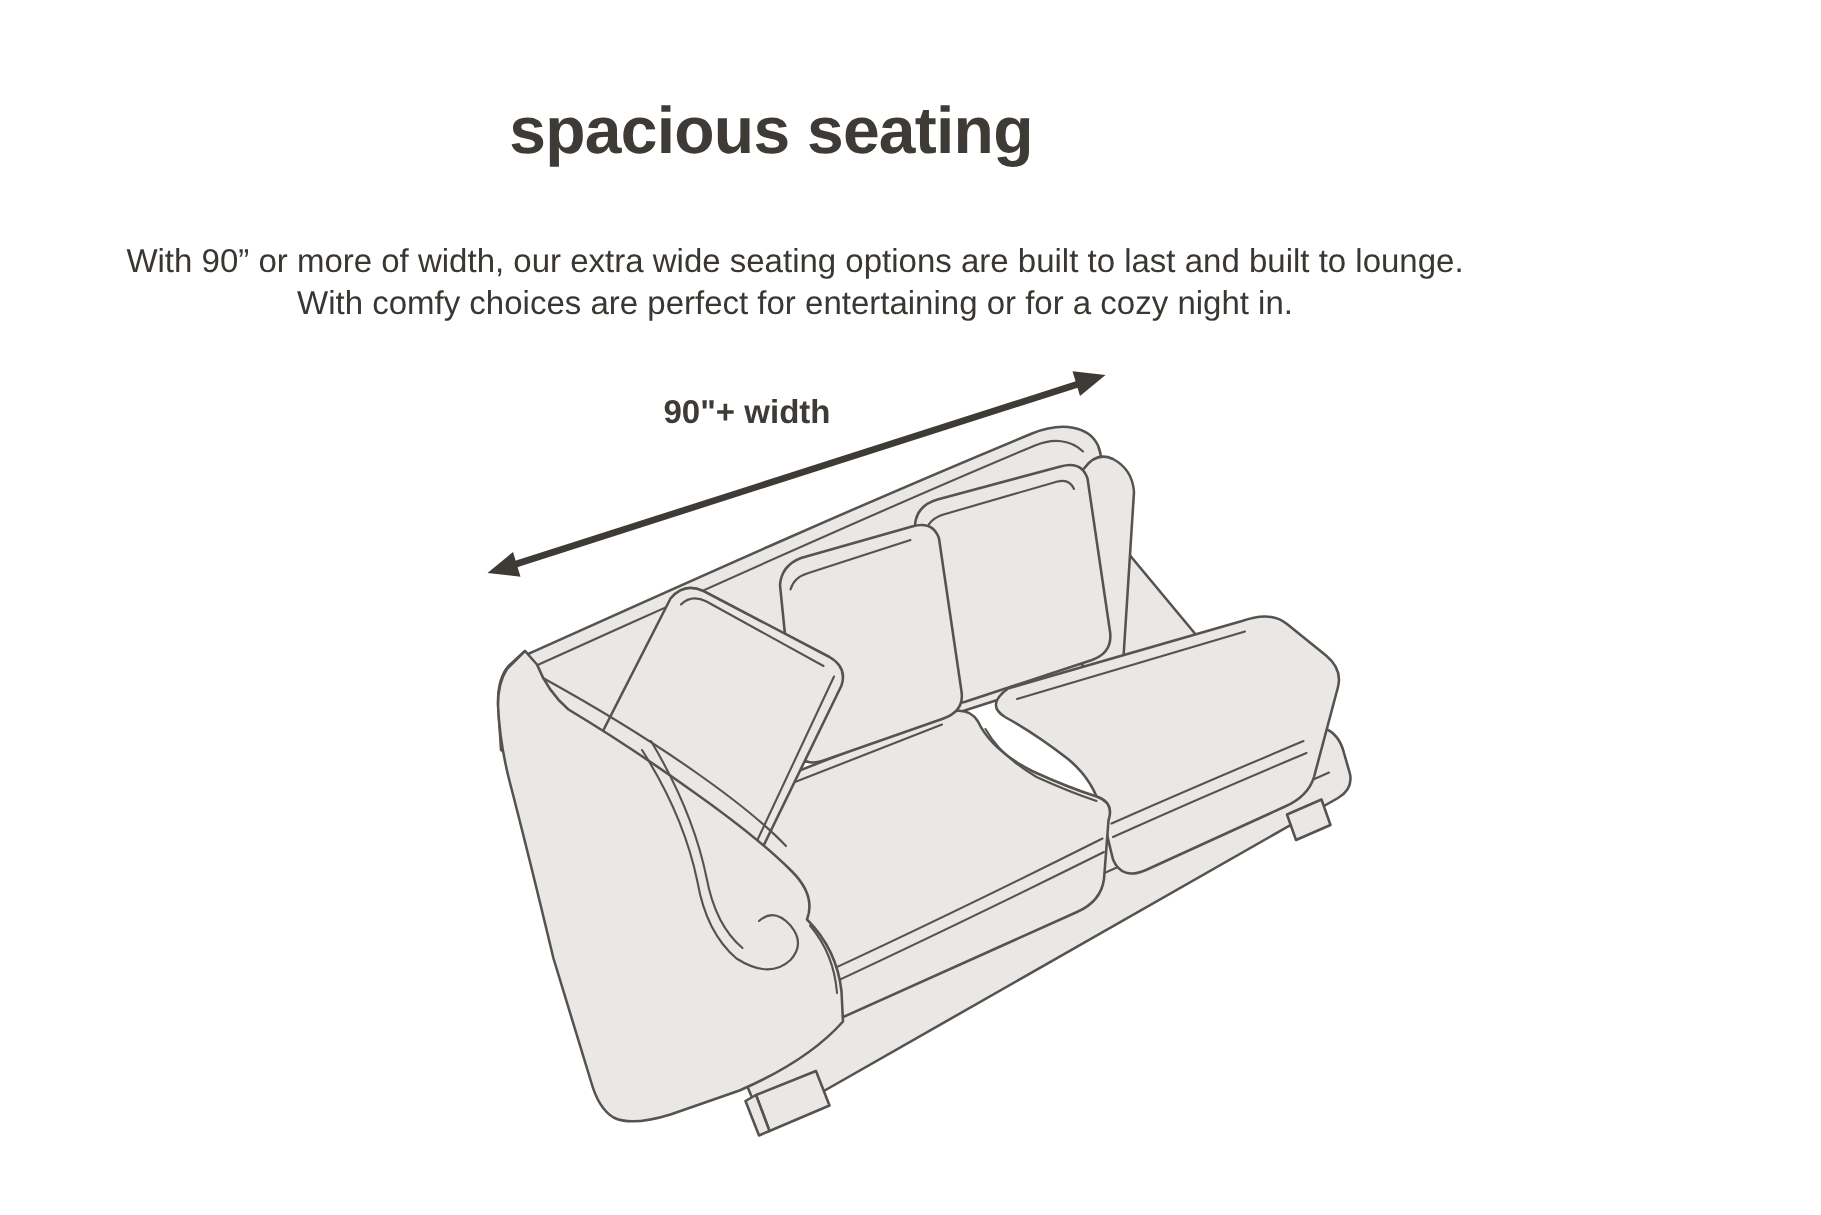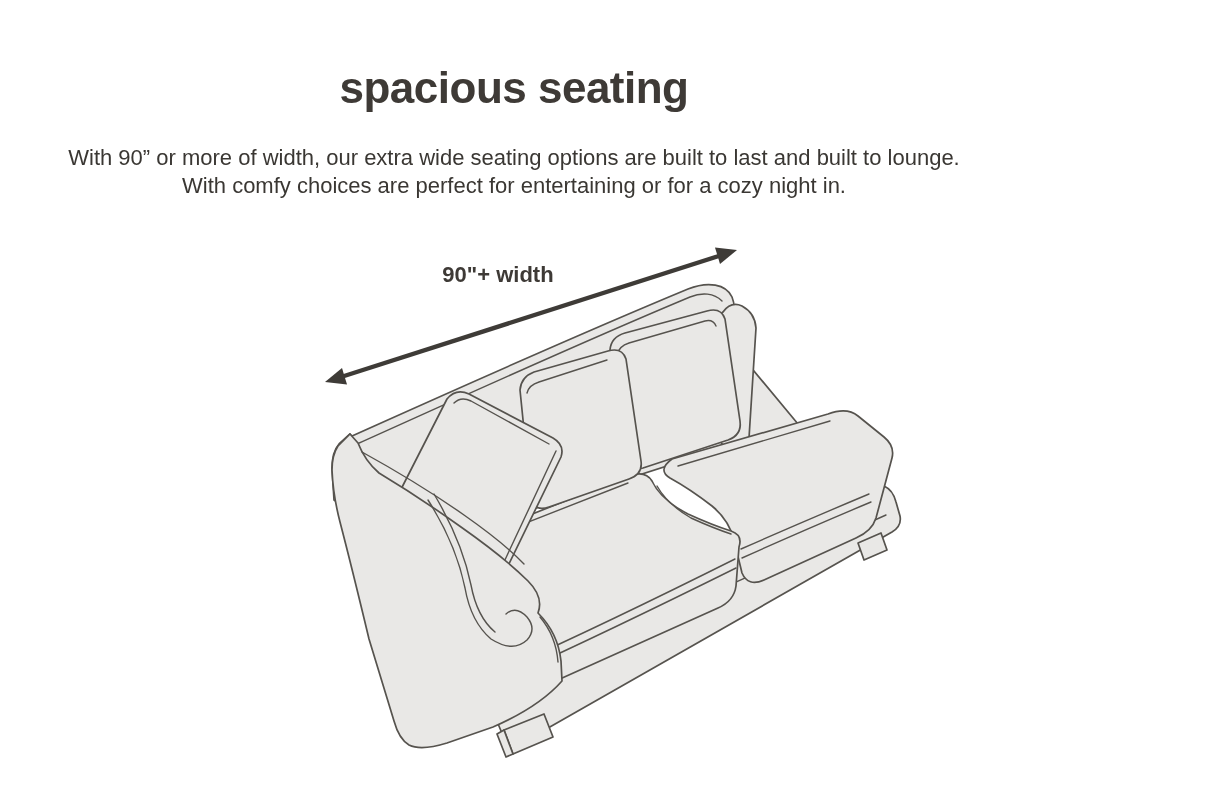--- a/index.html
+++ b/index.html
@@ -6,21 +6,21 @@
   .page {
     position:relative; width:1028px; height:810px; overflow:hidden;
     background:#ffffff; font-family:"Liberation Sans", sans-serif;
   }
   .title {
     position:absolute; top:63px; left:0; width:100%; margin:0;
     text-align:center; font-size:44px; font-weight:bold; color:#3e3a36;
     letter-spacing:-0.5px;
   }
   .desc {
-    position:absolute; top:144px; left:0; width:100%; margin:0;
+    position:absolute; top:144px; left:0; width:100%; margin:16px;
     text-align:center; font-size:22px; line-height:28px; color:#3a3733;
     font-weight:normal;
   }
   .fig { position:absolute; left:0; top:0; width:1214px; height:810px; margin:0; }
   .fig svg { position:absolute; left:0; top:0; }
   .dim-label {
     position:absolute; left:430px; top:262px; width:136px;
     text-align:center; font-size:22px; font-weight:bold; color:#3e3a36;
   }
   .sofa-line   { fill:#e9e8e6; stroke:#56534e; stroke-width:1.7;

